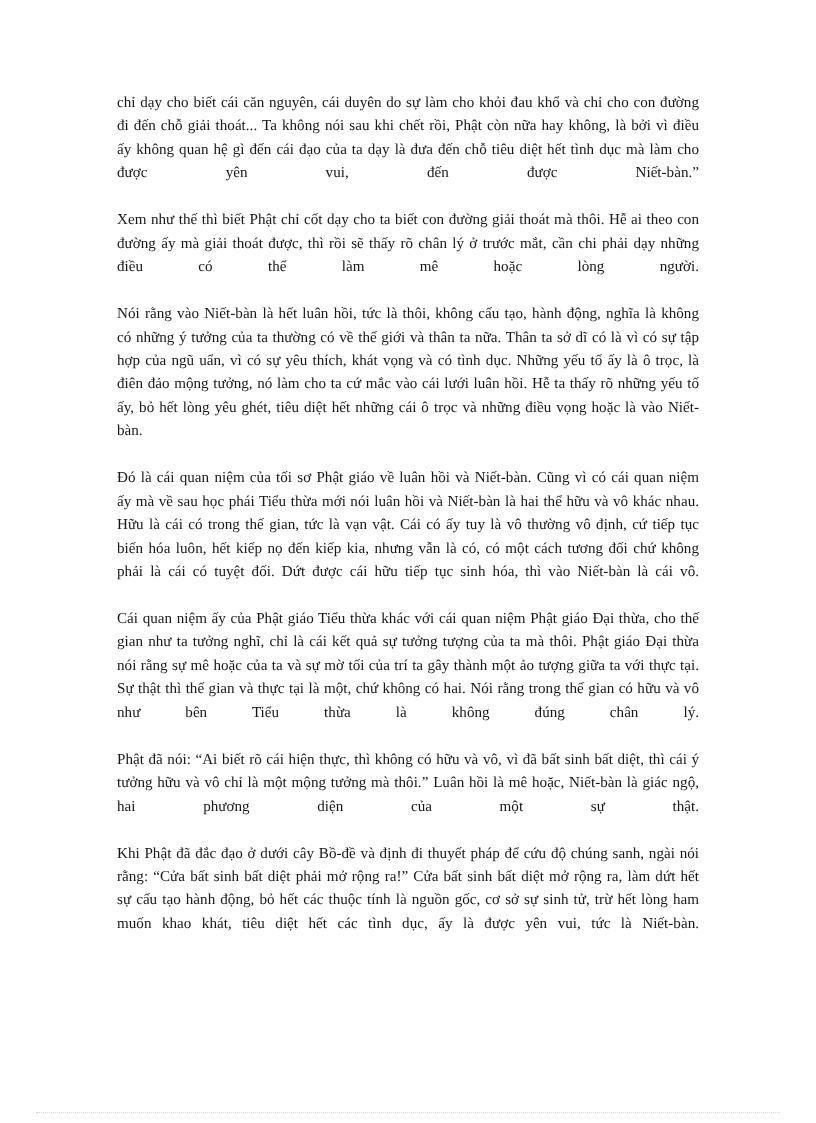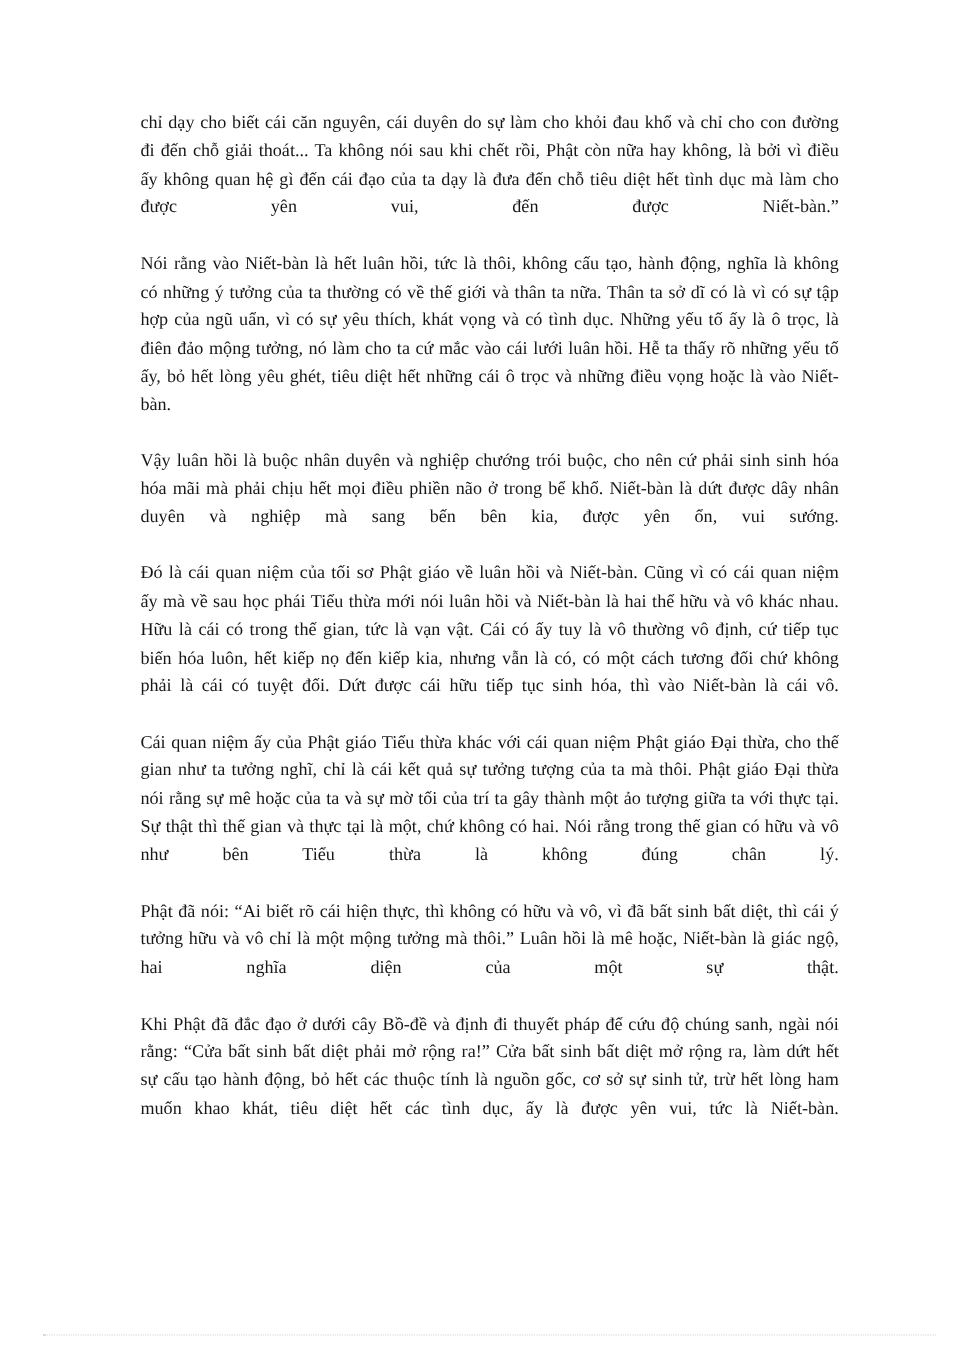--- a/index.html
+++ b/index.html
@@ -52,24 +52,24 @@
     opacity: 0.85;
   }
 </style>
 </head>
 <body>
 
 <div class="page">
 
   <div class="text-column">
     <p class="para">chỉ dạy cho biết cái căn nguyên, cái duyên do sự làm cho khỏi đau khổ và chỉ cho con đường đi đến chỗ giải thoát... Ta không nói sau khi chết rồi, Phật còn nữa hay không, là bởi vì điều ấy không quan hệ gì đến cái đạo của ta dạy là đưa đến chỗ tiêu diệt hết tình dục mà làm cho được yên vui, đến được Niết-bàn.”</p>
+    <p class="para">Xem như thế thì biết Phật chỉ cốt dạy cho ta biết con đường giải thoát mà thôi. Hễ ai theo con đường ấy mà giải thoát được, thì rồi sẽ thấy rõ chân lý ở trước mắt, cần chi phải dạy những điều có thể làm mê hoặc lòng người.</p>
     <p class="para">Nói rằng vào Niết-bàn là hết luân hồi, tức là thôi, không cấu tạo, hành động, nghĩa là không có những ý tưởng của ta thường có về thế giới và thân ta nữa. Thân ta sở dĩ có là vì có sự tập hợp của ngũ uẩn, vì có sự yêu thích, khát vọng và có tình dục. Những yếu tố ấy là ô trọc, là điên đảo mộng tưởng, nó làm cho ta cứ mắc vào cái lưới luân hồi. Hễ ta thấy rõ những yếu tố ấy, bỏ hết lòng yêu ghét, tiêu diệt hết những cái ô trọc và những điều vọng hoặc là vào Niết-bàn.</p>
-    <p class="para">Vậy luân hồi là buộc nhân duyên và nghiệp chướng trói buộc, cho nên cứ phải sinh sinh hóa hóa mãi mà phải chịu hết mọi điều phiền não ở trong bể khổ. Niết-bàn là dứt được dây nhân duyên và nghiệp mà sang bến bên kia, được yên ổn, vui sướng.</p>
     <p class="para">Đó là cái quan niệm của tối sơ Phật giáo về luân hồi và Niết-bàn. Cũng vì có cái quan niệm ấy mà về sau học phái Tiểu thừa mới nói luân hồi và Niết-bàn là hai thể hữu và vô khác nhau. Hữu là cái có trong thế gian, tức là vạn vật. Cái có ấy tuy là vô thường vô định, cứ tiếp tục biến hóa luôn, hết kiếp nọ đến kiếp kia, nhưng vẫn là có, có một cách tương đối chứ không phải là cái có tuyệt đối. Dứt được cái hữu tiếp tục sinh hóa, thì vào Niết-bàn là cái vô.</p>
     <p class="para">Cái quan niệm ấy của Phật giáo Tiểu thừa khác với cái quan niệm Phật giáo Đại thừa, cho thế gian như ta tưởng nghĩ, chỉ là cái kết quả sự tưởng tượng của ta mà thôi. Phật giáo Đại thừa nói rằng sự mê hoặc của ta và sự mờ tối của trí ta gây thành một ảo tượng giữa ta với thực tại. Sự thật thì thế gian và thực tại là một, chứ không có hai. Nói rằng trong thế gian có hữu và vô như bên Tiểu thừa là không đúng chân lý.</p>
-    <p class="para">Phật đã nói: “Ai biết rõ cái hiện thực, thì không có hữu và vô, vì đã bất sinh bất diệt, thì cái ý tưởng hữu và vô chỉ là một mộng tưởng mà thôi.” Luân hồi là mê hoặc, Niết-bàn là giác ngộ, hai nghĩa diện của một sự thật.</p>
+    <p class="para">Phật đã nói: “Ai biết rõ cái hiện thực, thì không có hữu và vô, vì đã bất sinh bất diệt, thì cái ý tưởng hữu và vô chỉ là một mộng tưởng mà thôi.” Luân hồi là mê hoặc, Niết-bàn là giác ngộ, hai phương diện của một sự thật.</p>
     <p class="para">Khi Phật đã đắc đạo ở dưới cây Bồ-đề và định đi thuyết pháp để cứu độ chúng sanh, ngài nói rằng: “Cửa bất sinh bất diệt phải mở rộng ra!” Cửa bất sinh bất diệt mở rộng ra, làm dứt hết sự cấu tạo hành động, bỏ hết các thuộc tính là nguồn gốc, cơ sở sự sinh tử, trừ hết lòng ham muốn khao khát, tiêu diệt hết các tình dục, ấy là được yên vui, tức là Niết-bàn.</p>
 
   </div>
 
   <div class="bottom-rule"></div>
 
 </div>
 
 </body></html>

